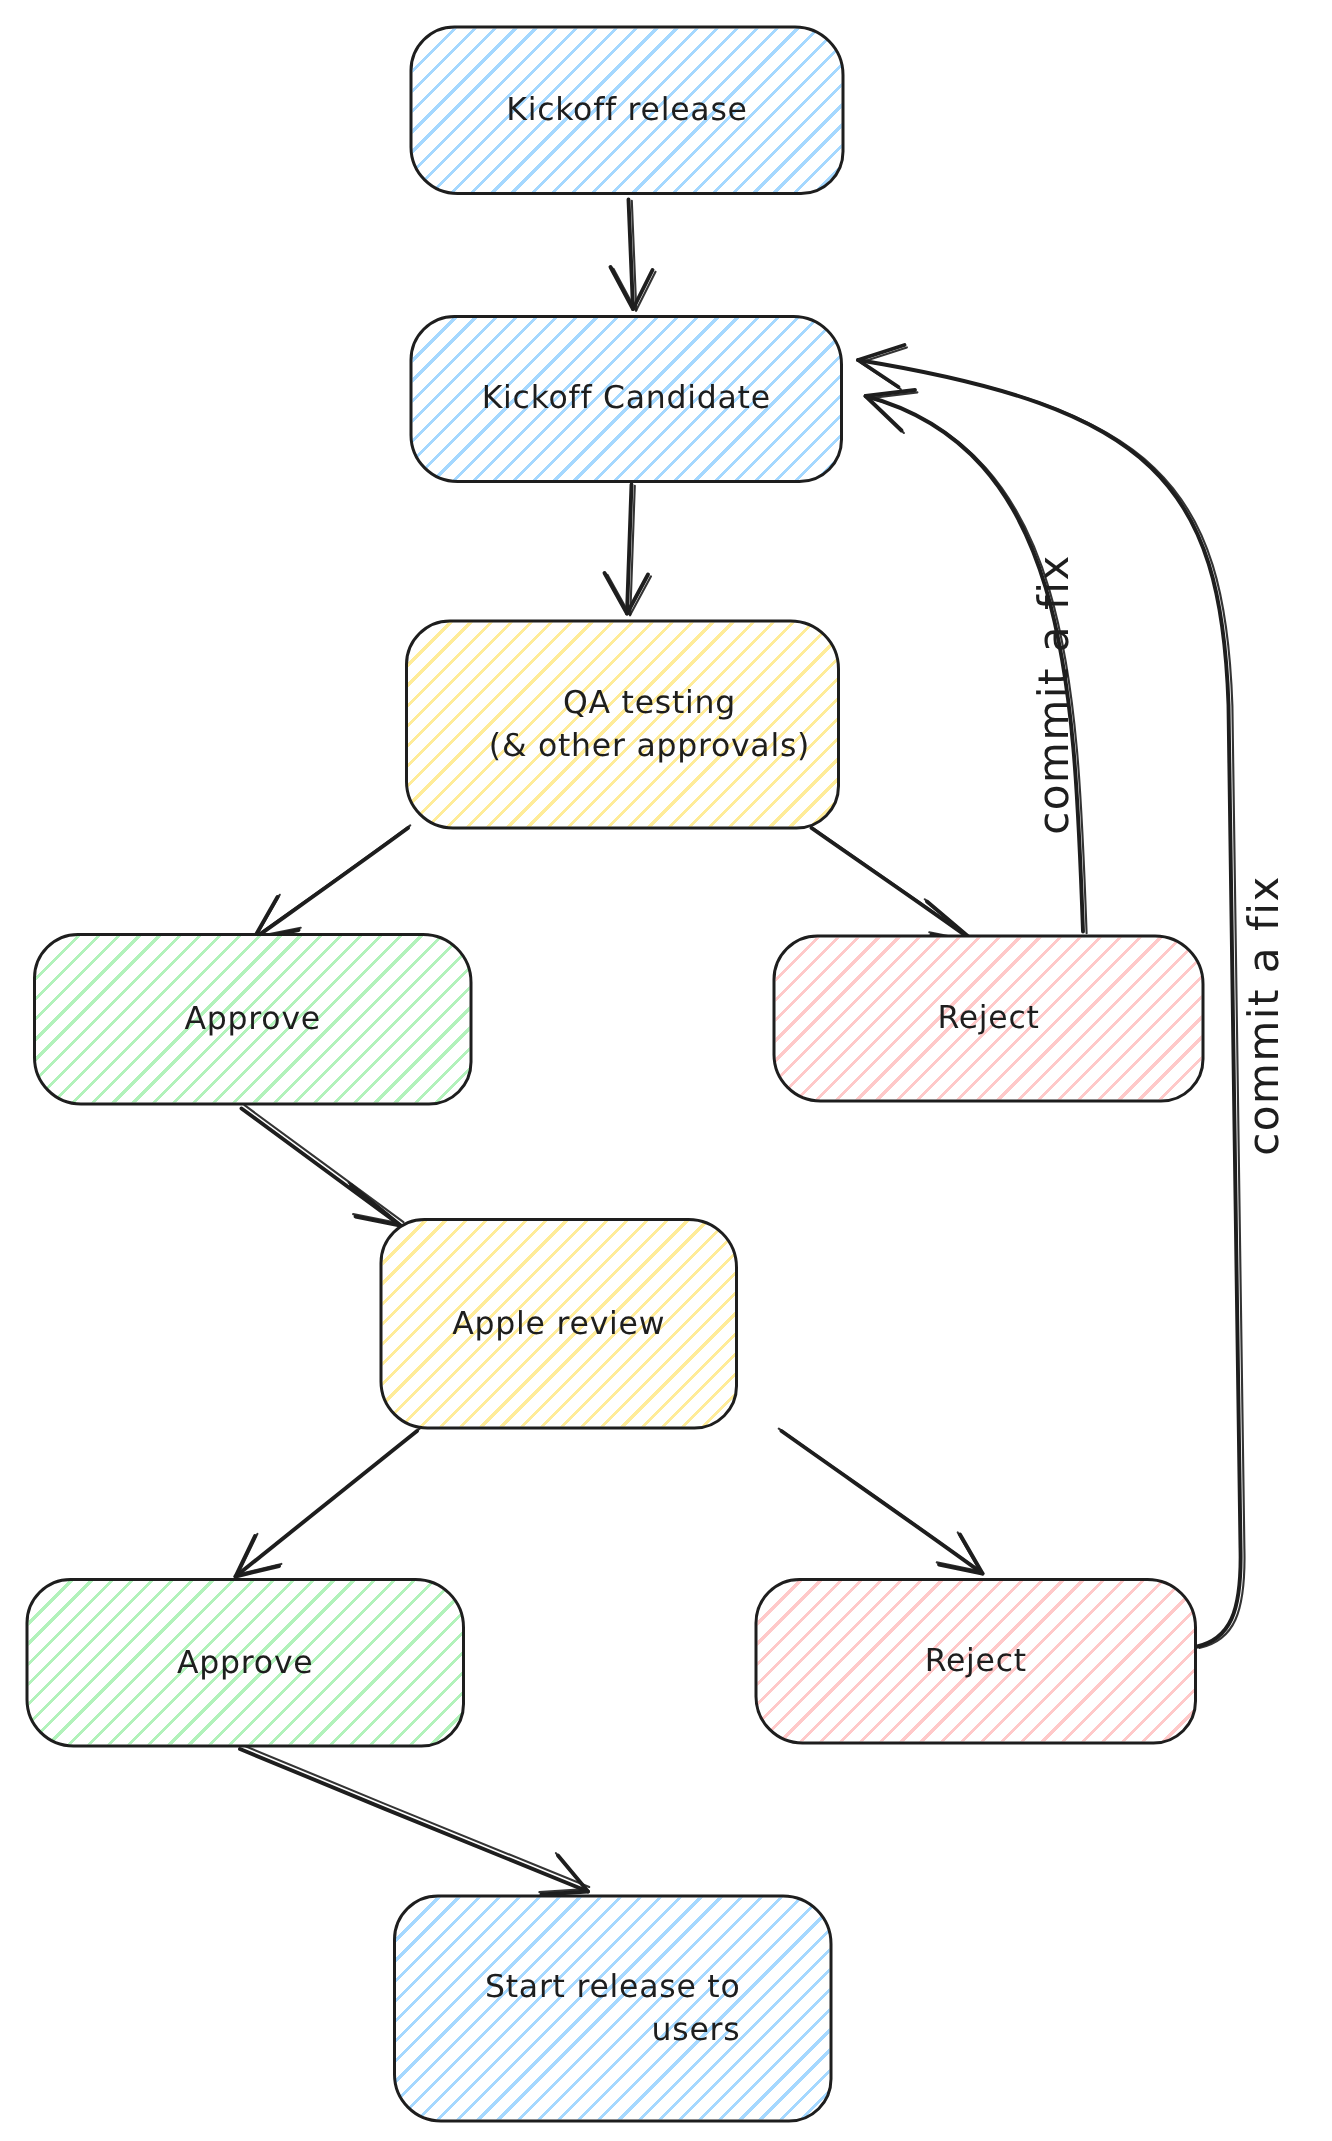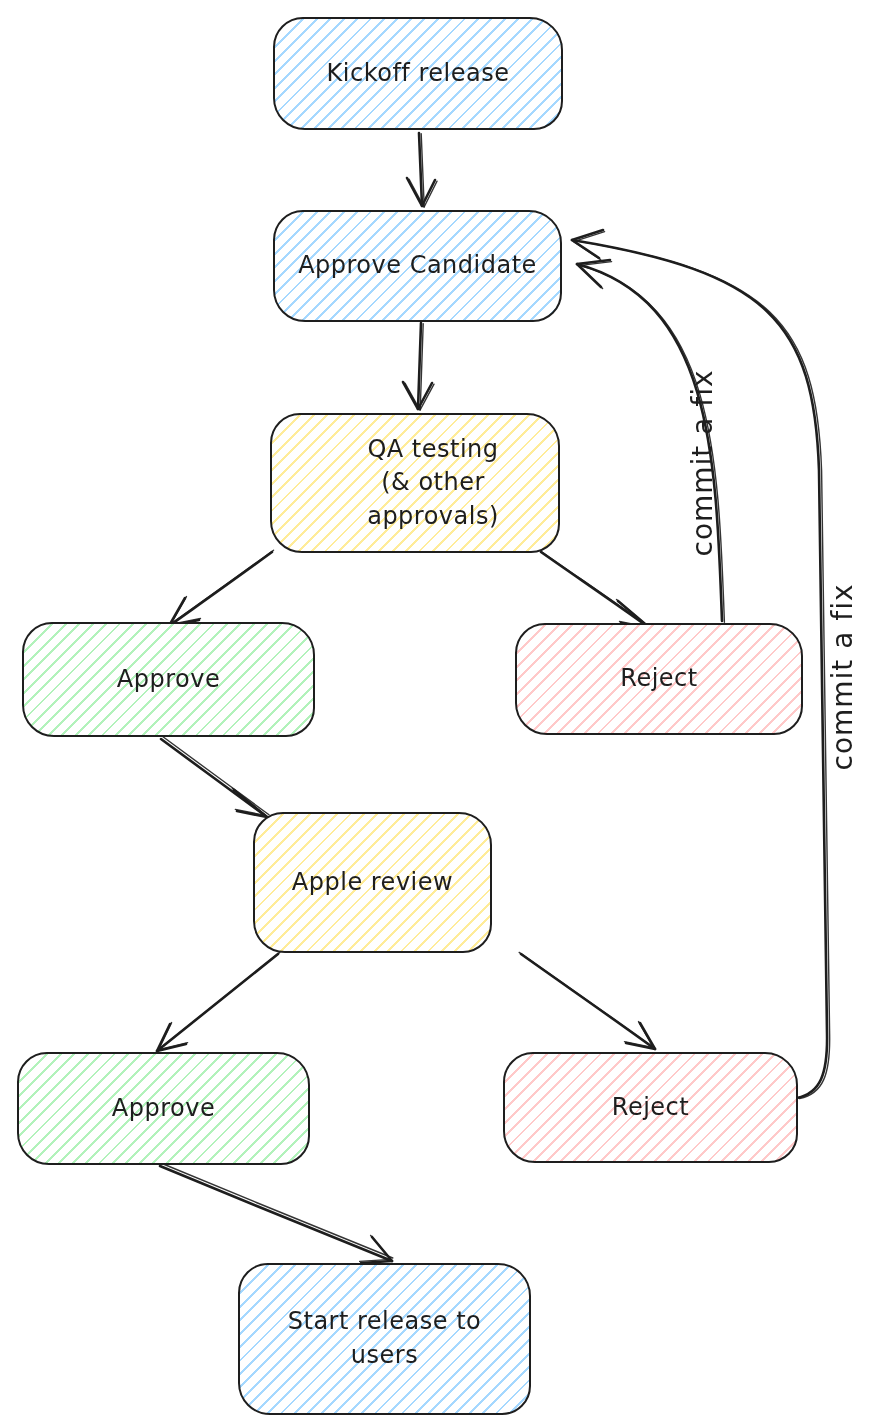--- a/index.html
+++ b/index.html
@@ -37,21 +37,21 @@
     border: 2.5px solid #1e1e1e;
     border-radius: 30px 33px 29px 32px;
     background-color: #ffffff;
     display: flex;
     align-items: center;
     justify-content: center;
     text-align: center;
     color: #1e1e1e;
   }
   .node-label {
-    font-size: 24px;
+    font-size: 21px;
     line-height: 1.4;
     white-space: pre-line;
     letter-spacing: 0.5px;
     padding: 0 10px;
   }
   .edge-label {
     position: absolute;
     width: 220px;
     height: 32px;
     display: flex;
@@ -140,21 +140,21 @@
       <path d="M 599 258 L 572 240 L 603 230"></path>
       <path class="dup" d="M 599 258 L 572 240 L 603 230" transform="translate(1.6,1.6)"></path>
     </g>
   </svg>
 
   <div class="node" style="left: 273px; top: 17px; width: 290px; height: 113px; background-image: repeating-linear-gradient(135deg, rgb(165, 216, 255) 0px, rgb(165, 216, 255) 2px, transparent 2px, transparent 9.5px);">
     <span class="node-label">Kickoff release</span>
   </div>
 
   <div class="node" style="left: 273px; top: 210px; width: 289px; height: 112px; background-image: repeating-linear-gradient(135deg, rgb(165, 216, 255) 0px, rgb(165, 216, 255) 2px, transparent 2px, transparent 9.5px);">
-    <span class="node-label">Approve Candidate</span>
+    <span class="node-label">Kickoff Candidate</span>
   </div>
 
   <div class="node" style="left: 270px; top: 413px; width: 290px; height: 140px; background-image: repeating-linear-gradient(135deg, rgb(255, 236, 153) 0px, rgb(255, 236, 153) 2px, transparent 2px, transparent 9.5px); padding-left: 36px;">
     <span class="node-label">QA testing
 (&amp; other approvals)</span>
   </div>
 
   <div class="node" style="left: 22px; top: 622px; width: 293px; height: 115px; background-image: repeating-linear-gradient(135deg, rgb(178, 242, 187) 0px, rgb(178, 242, 187) 2px, transparent 2px, transparent 9.5px);">
     <span class="node-label">Approve</span>
   </div>
@@ -168,21 +168,21 @@
   </div>
 
   <div class="node" style="left: 17px; top: 1052px; width: 293px; height: 113px; background-image: repeating-linear-gradient(135deg, rgb(178, 242, 187) 0px, rgb(178, 242, 187) 2px, transparent 2px, transparent 9.5px);">
     <span class="node-label">Approve</span>
   </div>
 
   <div class="node" style="left: 503px; top: 1052px; width: 295px; height: 111px; background-image: repeating-linear-gradient(135deg, rgb(255, 201, 201) 0px, rgb(255, 201, 201) 2px, transparent 2px, transparent 9.5px);">
     <span class="node-label">Reject</span>
   </div>
 
-  <div class="node" style="left: 238px; top: 1263px; width: 293px; height: 152px; background-image: repeating-linear-gradient(135deg, rgb(165, 216, 255) 0px, rgb(165, 216, 255) 2px, transparent 2px, transparent 9.5px);">
+  <div class="node" style="left: 262px; top: 1263px; width: 293px; height: 152px; background-image: repeating-linear-gradient(135deg, rgb(165, 216, 255) 0px, rgb(165, 216, 255) 2px, transparent 2px, transparent 9.5px); text-align: right;">
     <span class="node-label">Start release to
 users</span>
   </div>
 
   <div class="edge-label" style="left:592px; top:447px">commit a fix</div>
 
   <div class="edge-label" style="left:732px; top:661px">commit a fix</div>
 
 </div>
 

